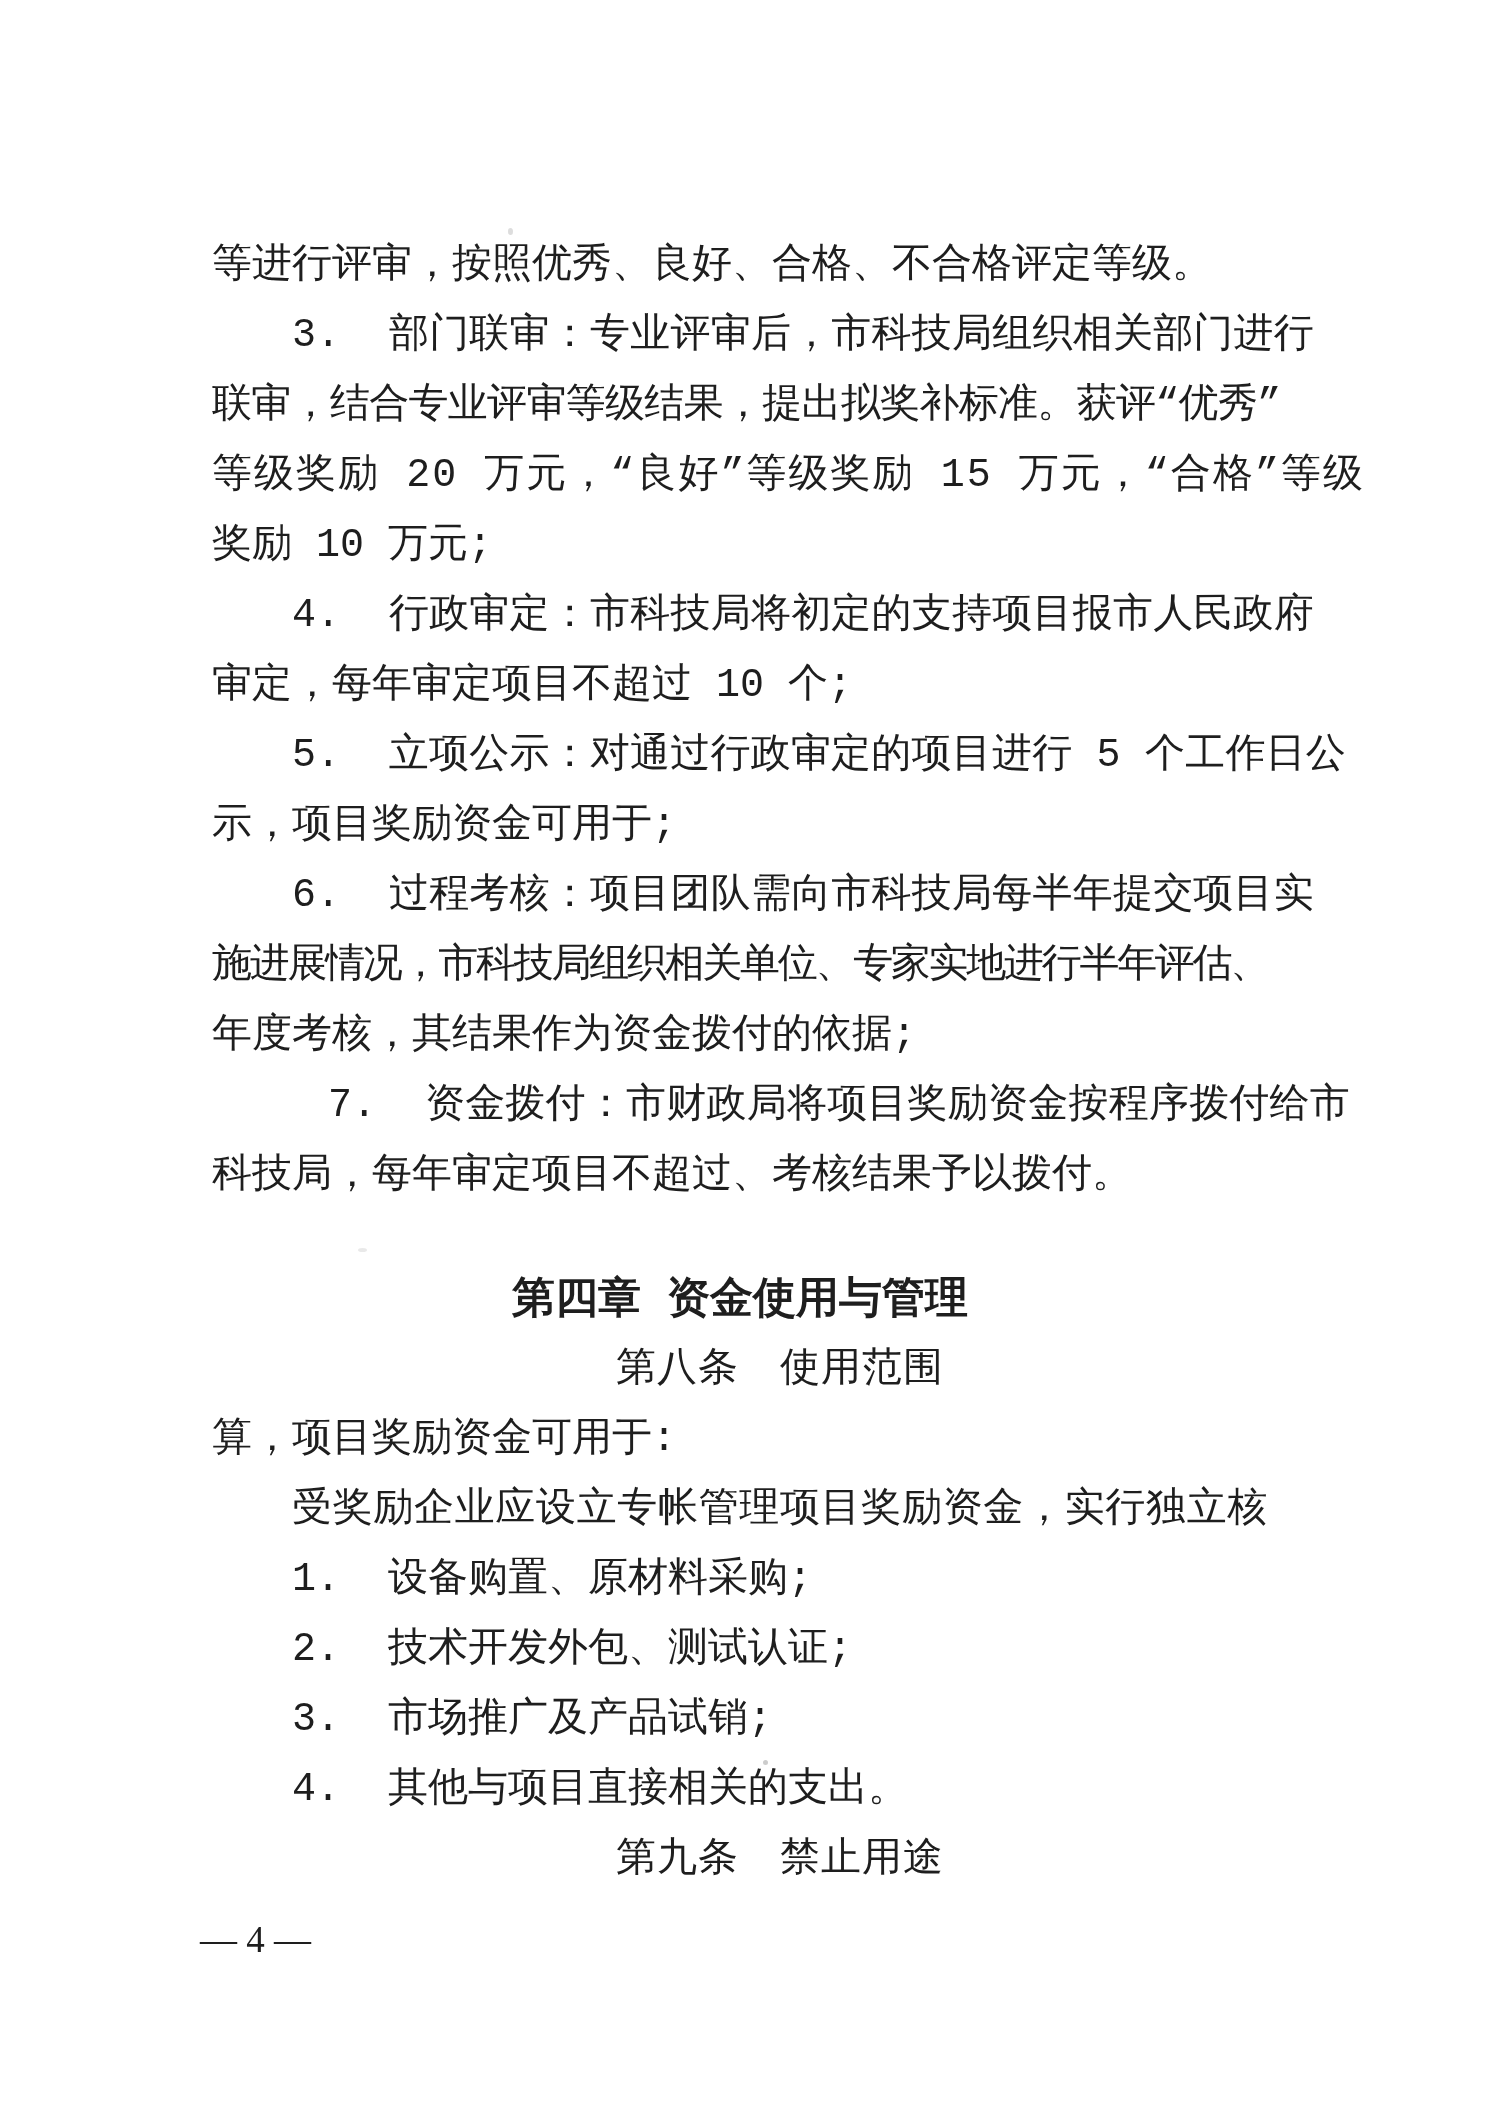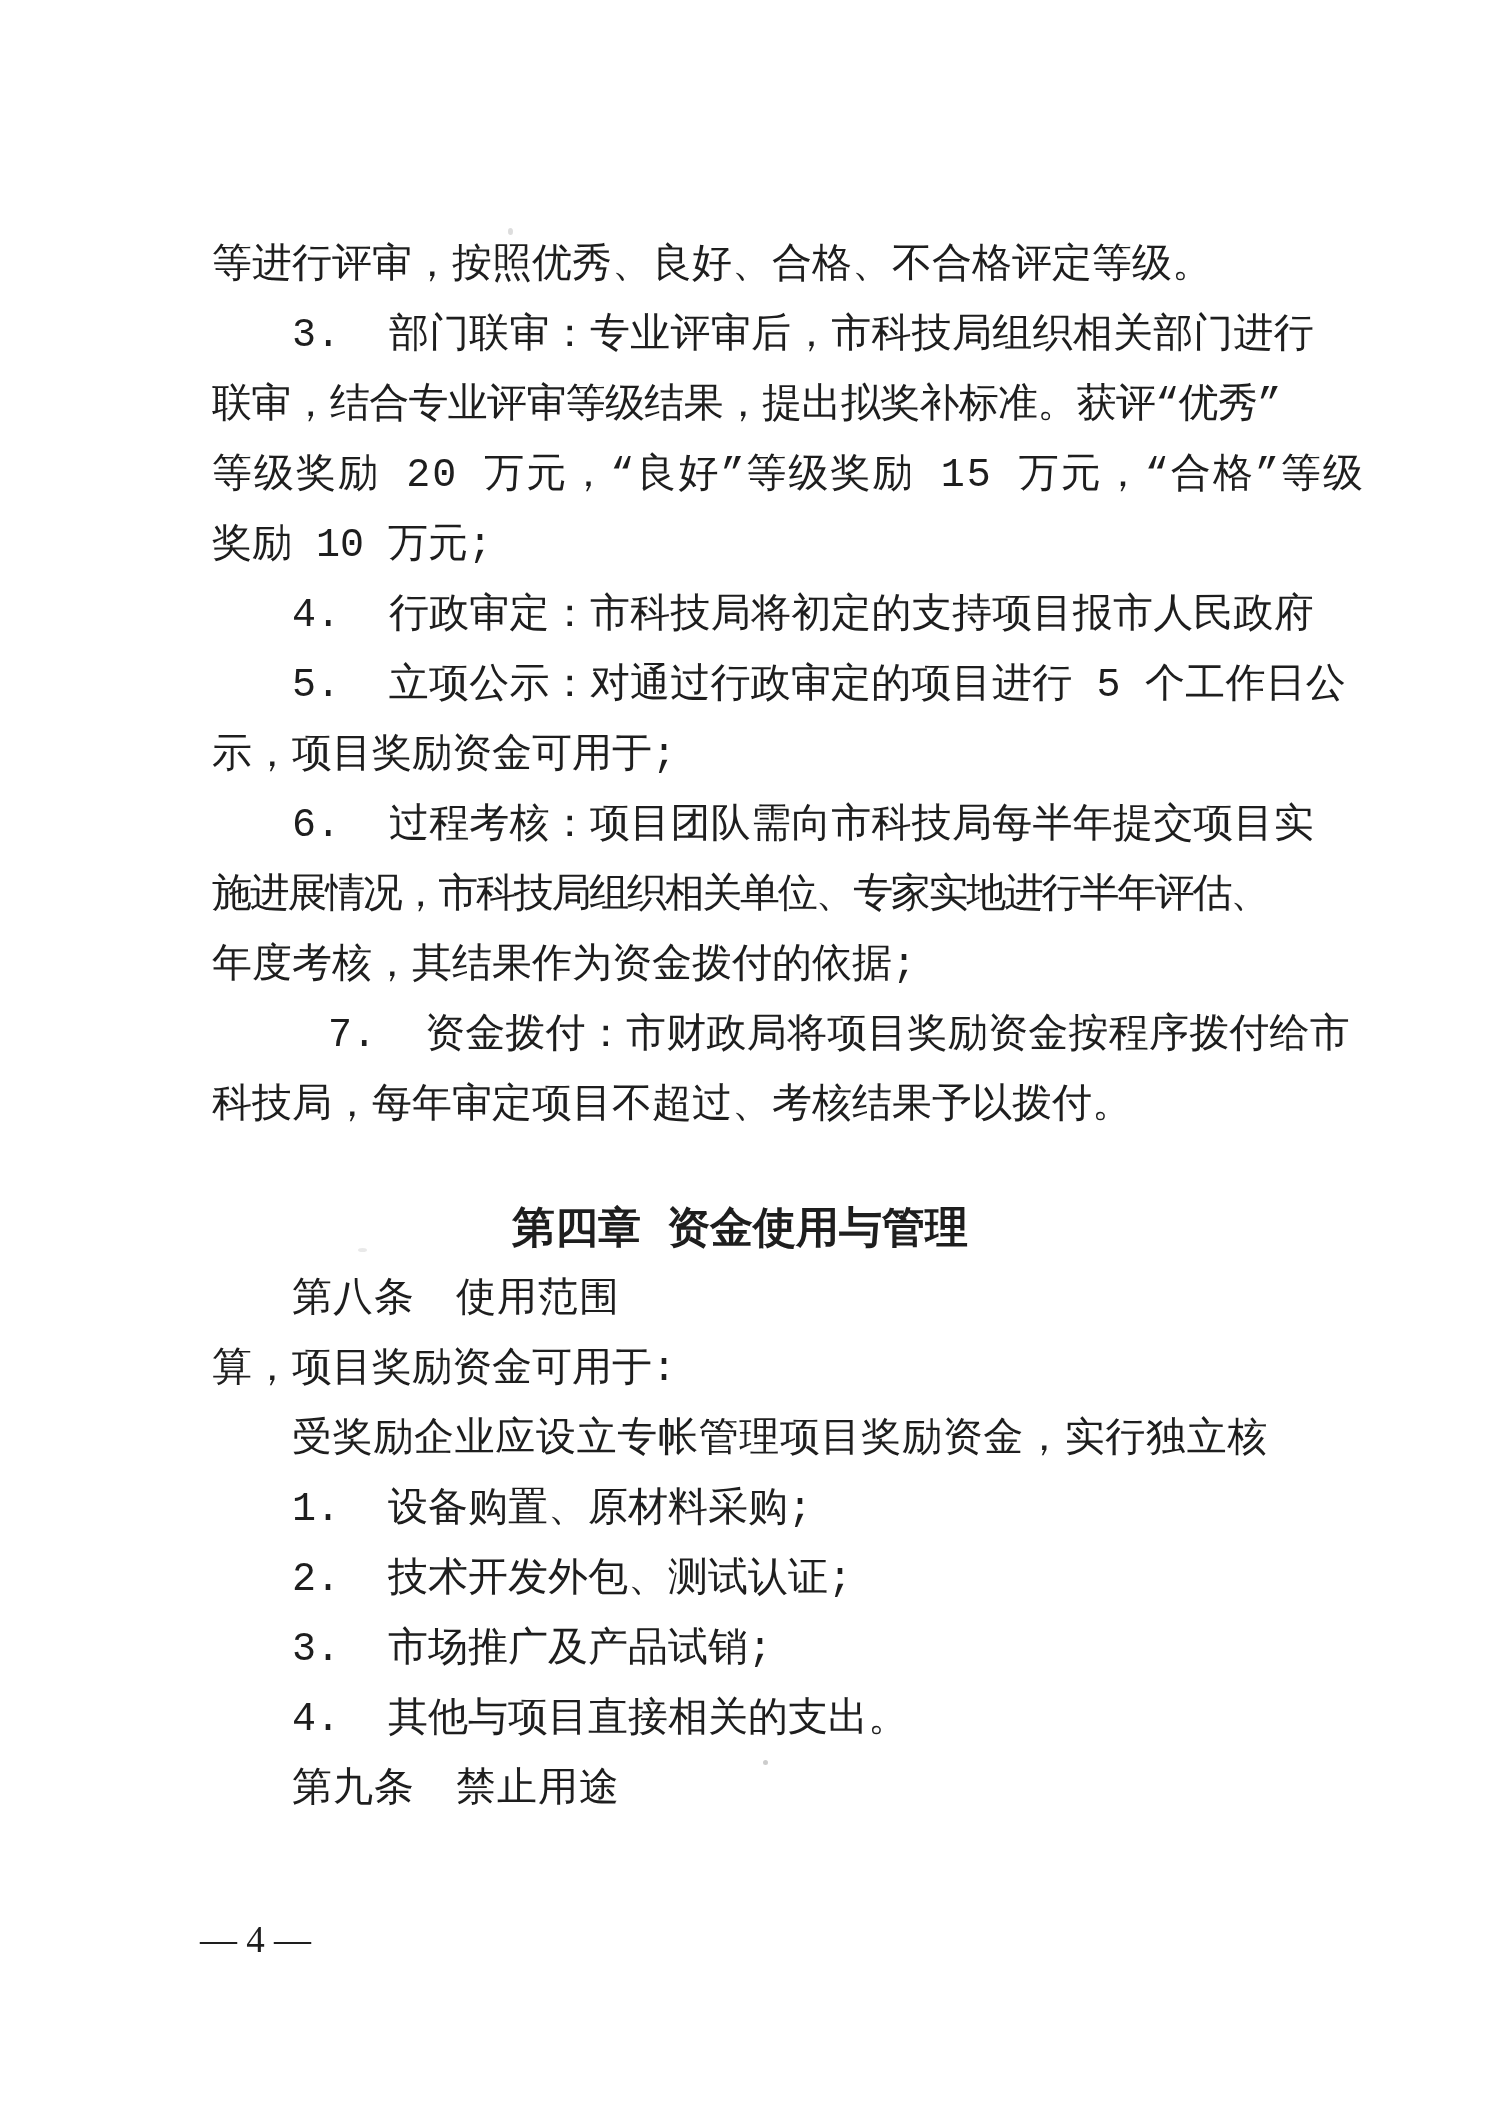--- a/index.html
+++ b/index.html
@@ -33,21 +33,21 @@
 
   .chapter {
     margin-top: 54px;
     text-align: center;
     font-family: "Liberation Sans", "DejaVu Sans", sans-serif;
     font-weight: 700;
     font-size: 43px;
     padding-left: 0;
   }
 
-  .article { letter-spacing: 1px; }
+  .article { letter-spacing: 1px; text-align: center; }
 
   .pagenum {
     position: absolute;
     left: 200px;
     top: 1916px;
     font-size: 37px;
     line-height: 48px;
     color: #1e1e1e;
     white-space: pre;
   }
@@ -65,20 +65,21 @@
 <body>
 
 <div class="page">
   <main class="doc">
       <div class="line"><span class="t">等进行评审，按照优秀、良好、合格、不合格评定等级。</span></div>
       <div class="line ind j"><span class="t" style="letter-spacing: 0.222222px;">3.  部门联审：专业评审后，市科技局组织相关部门进行</span></div>
       <div class="line j"><span class="t" style="letter-spacing: -0.696987px;">联审，结合专业评审等级结果，提出拟奖补标准。获评“优秀”</span></div>
       <div class="line j"><span class="t" style="letter-spacing: 2.03076px;">等级奖励 20 万元，“良好”等级奖励 15 万元，“合格”等级</span></div>
       <div class="line"><span class="t">奖励 10 万元;</span></div>
       <div class="line ind j"><span class="t" style="letter-spacing: 0.222222px;">4.  行政审定：市科技局将初定的支持项目报市人民政府</span></div>
+      <div class="line"><span class="t">审定，每年审定项目不超过 10 个;</span></div>
       <div class="line ind j"><span class="t" style="letter-spacing: 0.206897px;">5.  立项公示：对通过行政审定的项目进行 5 个工作日公</span></div>
       <div class="line"><span class="t">示，项目奖励资金可用于;</span></div>
       <div class="line ind j"><span class="t" style="letter-spacing: 0.222222px;">6.  过程考核：项目团队需向市科技局每半年提交项目实</span></div>
       <div class="line j"><span class="t" style="letter-spacing: -2.28571px;">施进展情况，市科技局组织相关单位、专家实地进行半年评估、</span></div>
       <div class="line"><span class="t">年度考核，其结果作为资金拨付的依据;</span></div>
       <div class="line ind j"><span class="t" style="letter-spacing: 0.222222px; margin-left: 36px;">7.  资金拨付：市财政局将项目奖励资金按程序拨付给市</span></div>
       <div class="line"><span class="t">科技局，每年审定项目不超过、考核结果予以拨付。</span></div>
       <div class="line chapter"><span class="t">第四章 资金使用与管理</span></div>
       <div class="line ind article"><span class="t">第八条　使用范围</span></div>
       <div class="line"><span class="t">算，项目奖励资金可用于:</span></div>

